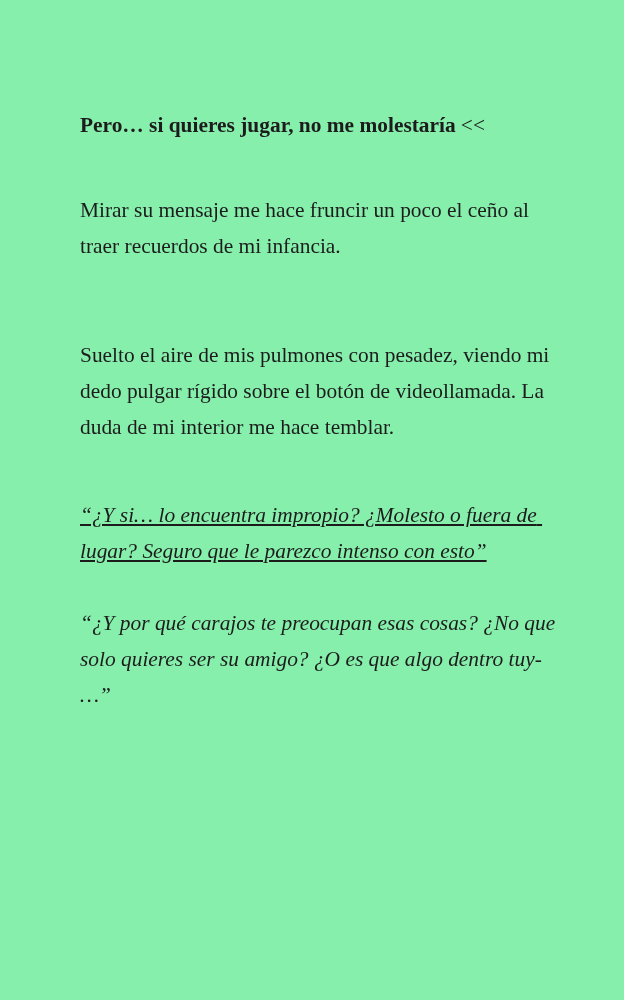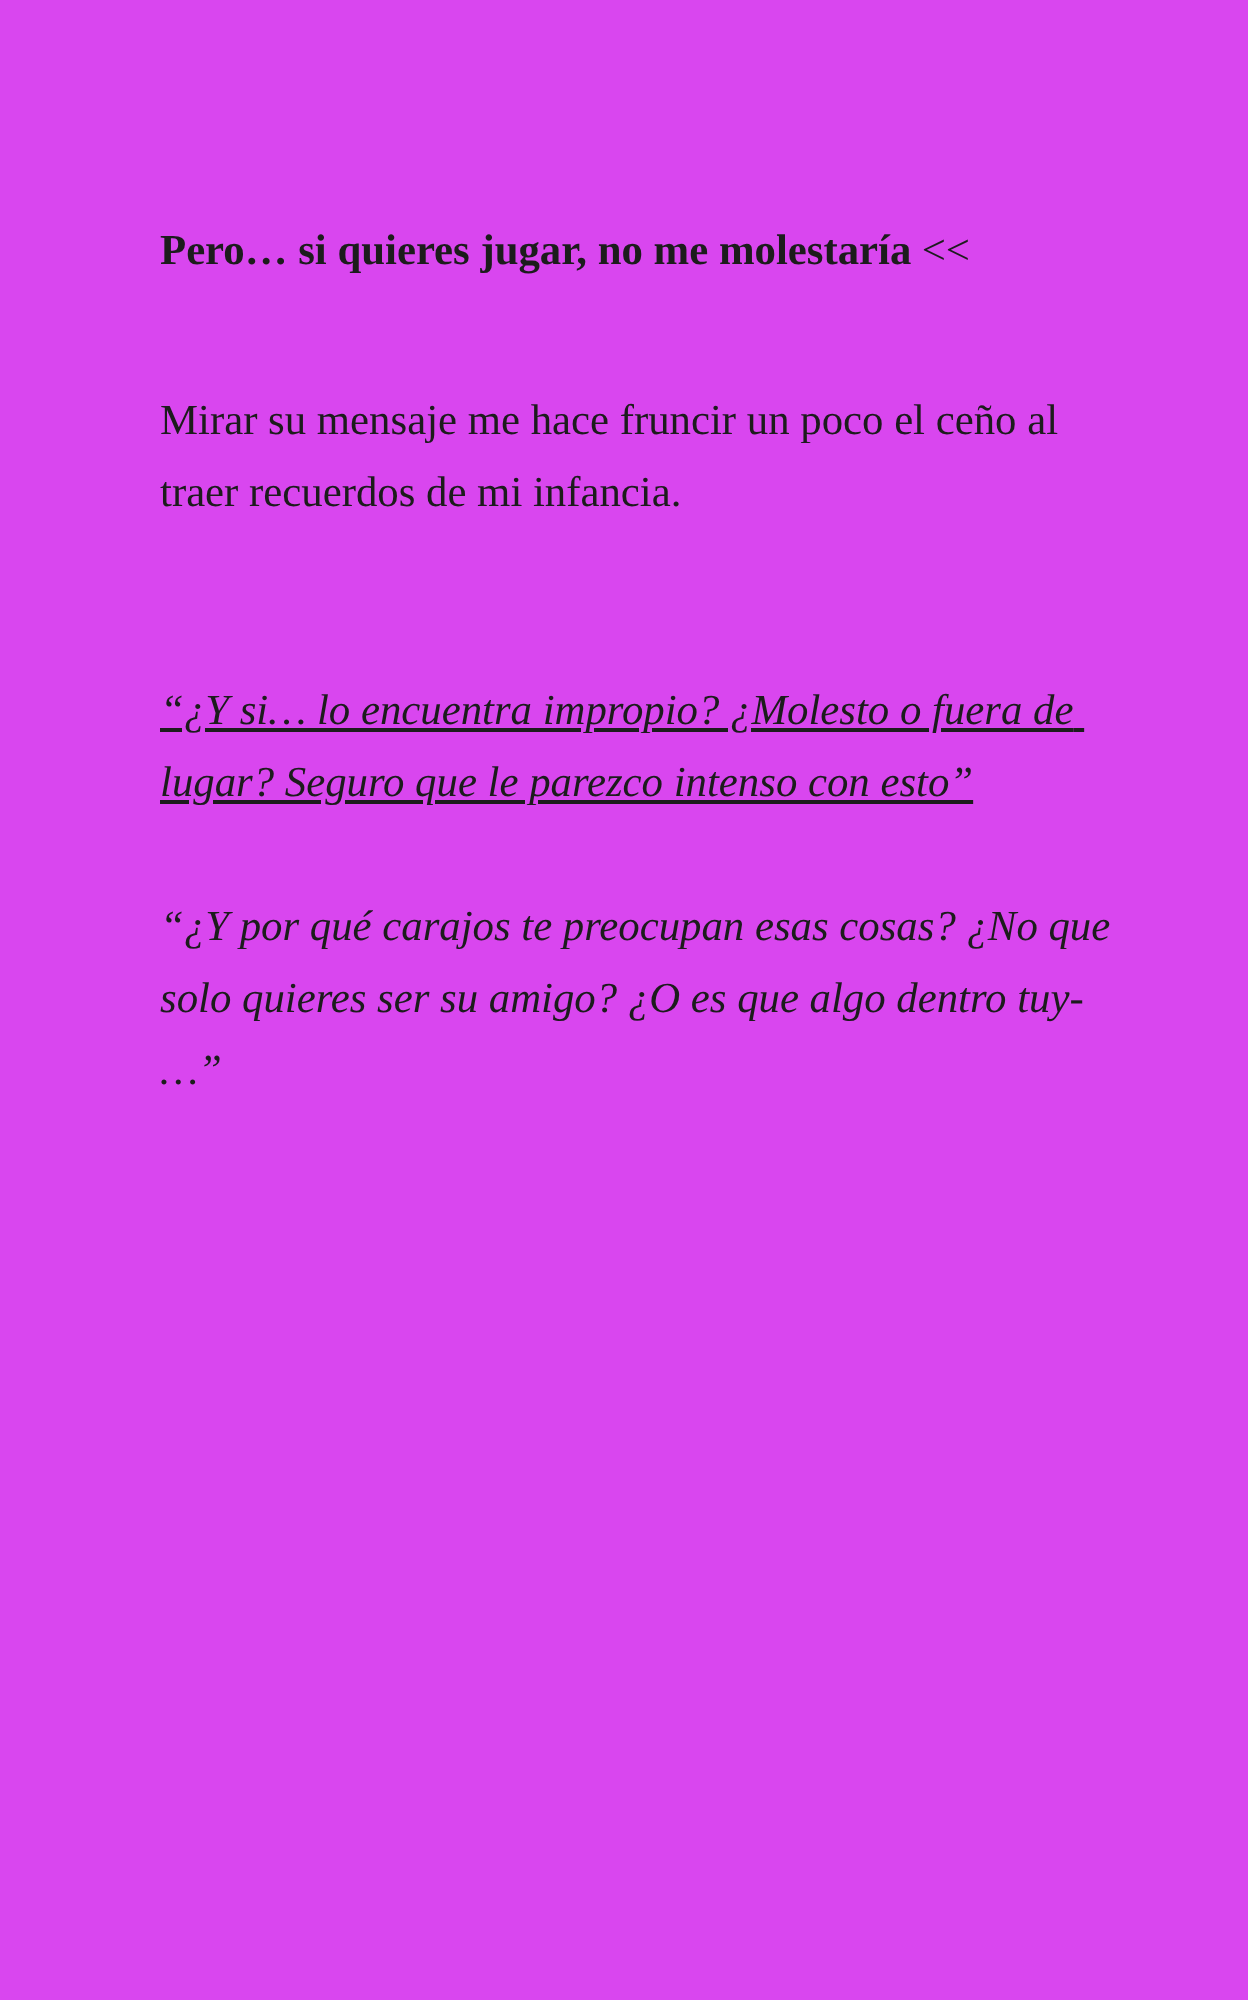--- a/index.html
+++ b/index.html
@@ -12,21 +12,21 @@
     height: 1000px;
     overflow: hidden;
     font-family: "Liberation Serif", serif;
     color: #1c1c1c;
   }
   .page {
     box-sizing: border-box;
     width: 624px;
     height: 1000px;
     padding: 107px 57px 0 80px;
-    background: #d946ef;
+    background: #86efac;
   }
   .heading {
     font-size: 21.4px;
     font-weight: bold;
     line-height: 36px;
     margin: 0 0 49px 0;
     white-space: pre-wrap;
   }
   .heading .arrows {
     font-weight: 400;
@@ -48,20 +48,21 @@
 </style>
 </head>
 <body>
 
 <div class="page">
 
   <p class="heading"><span>Pero… si quieres jugar, no me molestaría</span><span class="arrows">&lt;&lt;</span></p>
 
   <p class="para mb-a">Mirar su mensaje me hace fruncir un poco el ceño al traer recuerdos de mi infancia.</p>
 
+  <p class="para mb-b">Suelto el aire de mis pulmones con pesadez, viendo mi dedo pulgar rígido sobre el botón de videollamada. La duda de mi interior me hace temblar.</p>
 
   <p class="para italic mb-c">“¿Y si… lo encuentra impropio? ¿Molesto o fuera de lugar? Seguro que le parezco intenso con esto”</p>
 
   <p class="para italic mb-d">“¿Y por qué carajos te preocupan esas cosas? ¿No que solo quieres ser su amigo? ¿O es que algo dentro tuy-
 …”</p>
 
 
 </div>
 
 </body></html>

